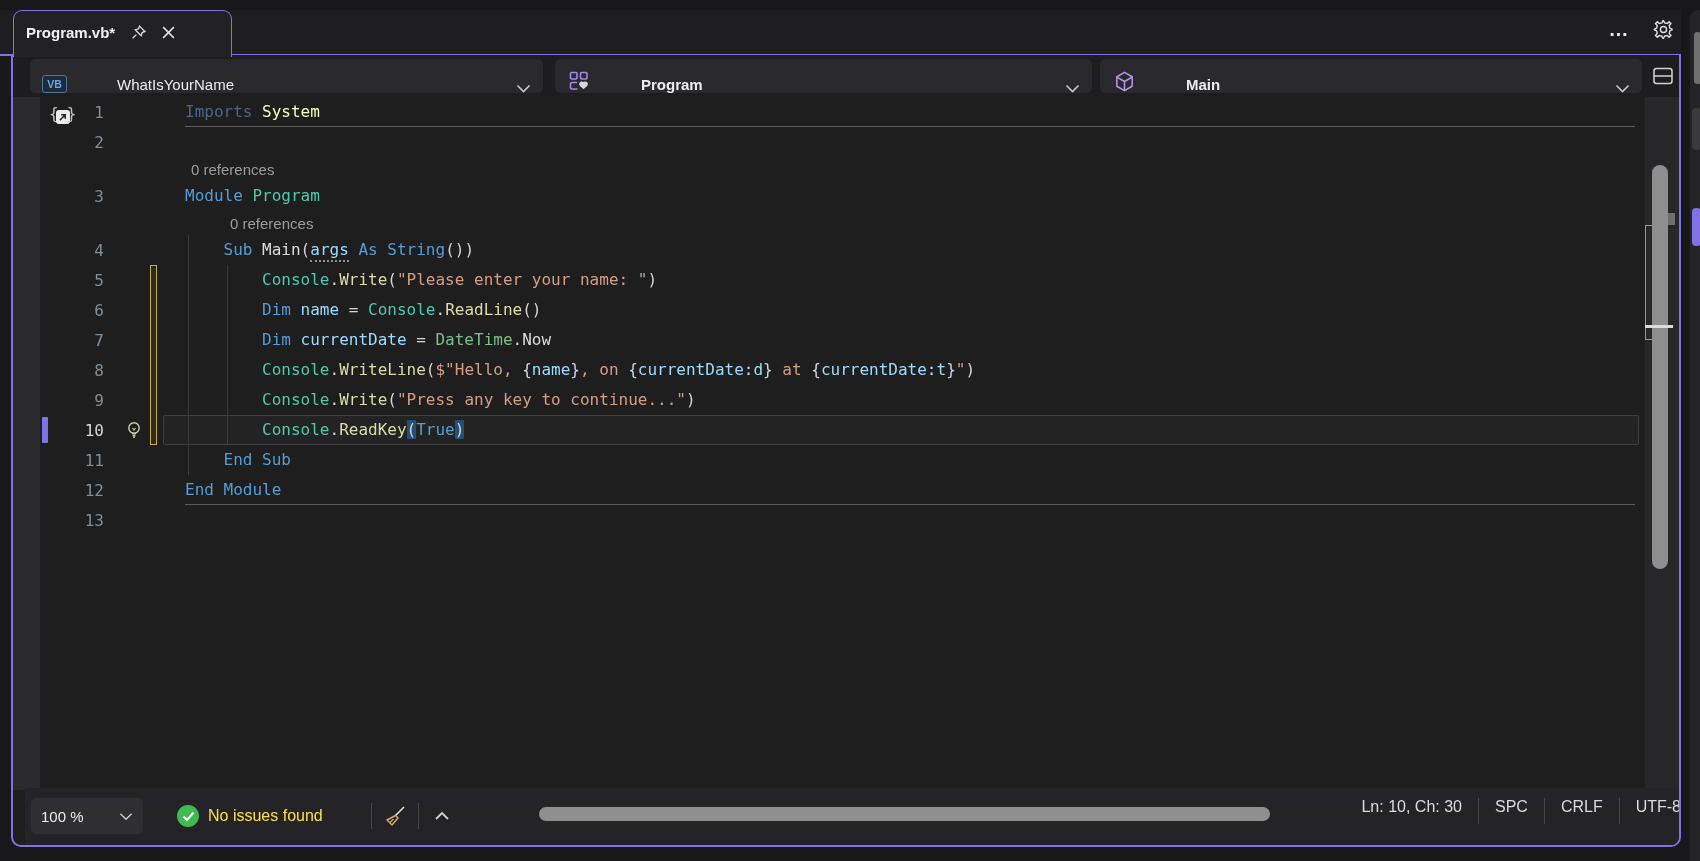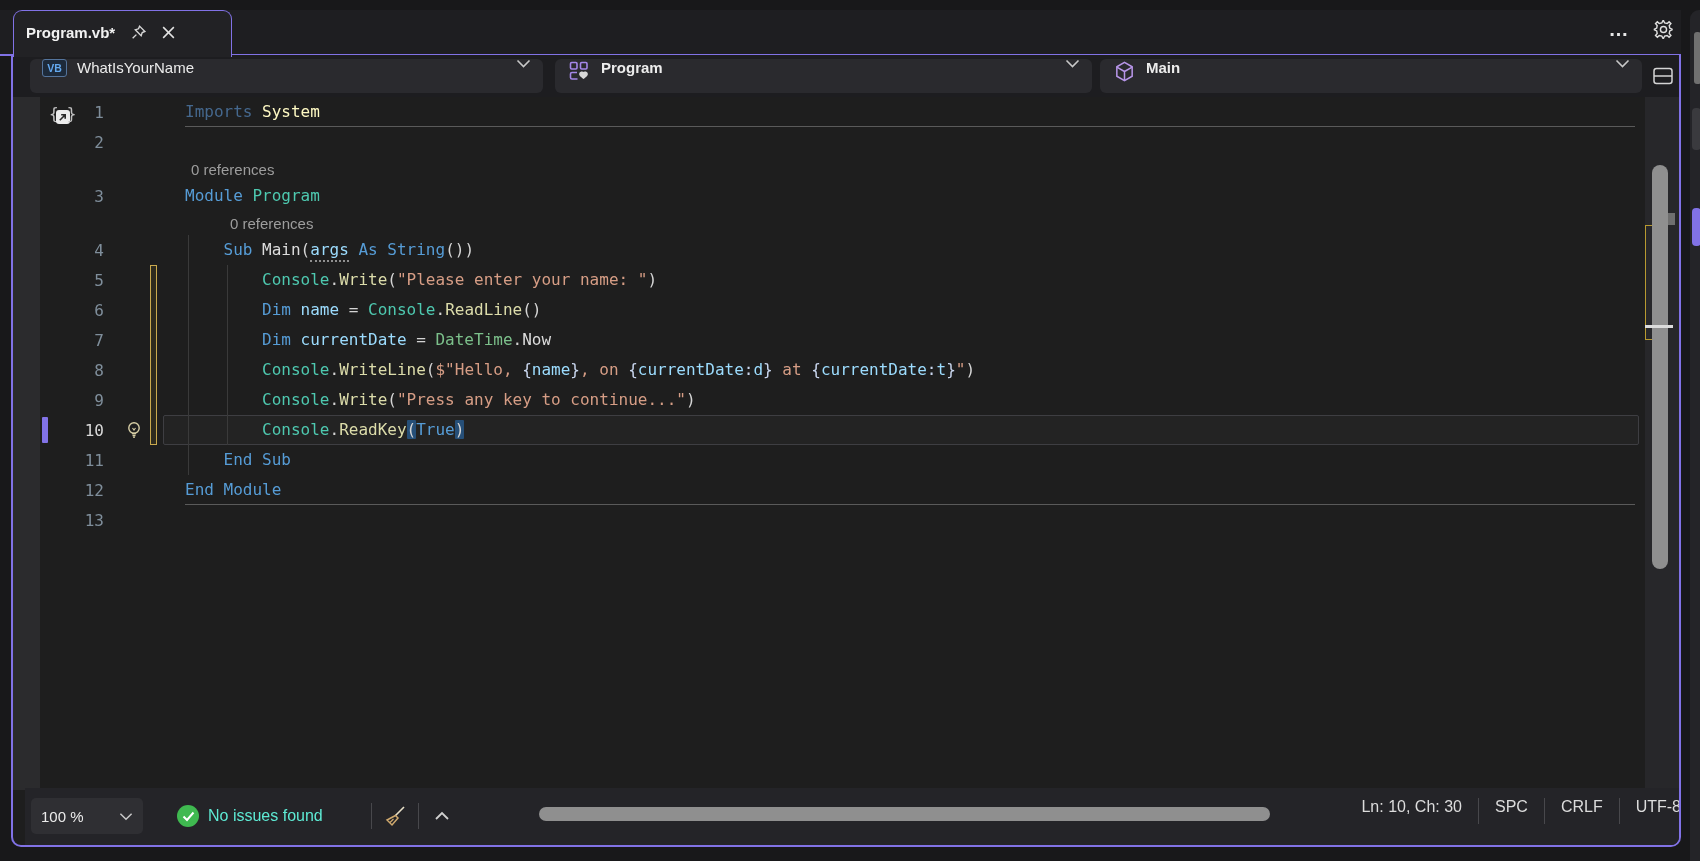--- a/index.html
+++ b/index.html
@@ -21,23 +21,23 @@
   .chromebtn { width:30px; height:30px; display:flex; align-items:center; justify-content:center; color:#e0e0e0; cursor:pointer; }
   .ellipsis { font-size:20px; font-weight:bold; letter-spacing:1px; color:#e8e8e8; line-height:10px; }
 
   
   #frame { position:absolute; left:11px; top:55px; width:1670px; height:792px;
            border:2px solid var(--accent); border-top:none; border-radius:0 0 10px 10px;
            background:#1e1e1e; z-index:2; overflow:hidden; }
 
   
   #navbar { position:absolute; left:0; top:0; width:100%; height:42px; background:#1d1d20; display:flex; align-items:center; }
-  .navdrop { height:34px; background:#2a2a2e; border-radius:6px; display:flex; align-items:flex-start;
+  .navdrop { height:34px; background:#2a2a2e; border-radius:6px; display:flex; align-items:flex-end;
              padding:0 12px; cursor:pointer; }
-  .navdrop .lbl { font-size:15px; color:#ececec; }
+  .navdrop .lbl { font-size:15px; color:#ececec;margin-left:40px; }
   .navdrop .lbl.bold { font-weight:bold; }
   .navdrop .chev { margin-left:auto; color:#c8c8c8; }
   #nav-file   { position:absolute; left:17px;  top:4px; width:513px; }
   #nav-type   { position:absolute; left:542px; top:4px; width:537px; }
   #nav-member { position:absolute; left:1087px;top:4px; width:542px; }
   #nav-split  { position:absolute; left:1636px; top:8px; width:28px; height:26px; display:flex;
                 align-items:center; justify-content:center; color:#d4d4d4; cursor:pointer; }
   .vbbadge { width:25px; height:18px; border:1px solid #54749c; border-radius:3px; background:#1d2a3a;
              color:#63a8ee; font-size:10.5px; font-weight:bold; display:flex; align-items:center;
              justify-content:center; margin-right:10px; }
@@ -85,21 +85,21 @@
   #vmark-caret { position:absolute; left:0; top:228px; width:28px; height:3px; background:#dcdcdc; }
   #vmark-gray { position:absolute; left:19px; top:116px; width:11px; height:12px; background:#6f6f6f; }
 
   
   #statusbar { position:absolute; left:0; bottom:0; width:100%; height:57px; background:#242428;margin-left:12px; }
   #zoomctl { position:absolute; left:6px; top:10px; width:112px; height:36px; background:#2f2f33;
              border-radius:5px; display:flex; align-items:center; padding:0 10px; cursor:pointer; }
   #zoomctl .z { font-size:15px; color:#ececec; }
   #zoomctl .chev { margin-left:auto; color:#c8c8c8; }
   #issues { position:absolute; left:152px; top:10px; height:36px; display:flex; align-items:center; gap:9px; cursor:pointer; }
-  #issues .txt { font-size:16px; color:#5eead4; }
+  #issues .txt { font-size:16px; color:#fde047; }
   .greendot { width:22px; height:22px; border-radius:50%; background:var(--green); display:flex; align-items:center; justify-content:center; }
   .vsep { width:1px; height:26px; background:#48484c; }
   #cleanup-group { position:absolute; left:346px; top:15px; display:flex; align-items:center; gap:10px; }
   .sbtn { width:26px; height:26px; display:flex; align-items:center; justify-content:center; cursor:pointer; color:#d0d0d0; }
   #hscroll { position:absolute; left:514px; top:19px; width:731px; height:14px; border-radius:7px; background:#8f8f8f; }
   #sright { position:absolute; right:10px; top:10px; height:36px; display:flex; align-items:flex-start; gap:16px; }
   #sright .stat { font-size:16px; color:#dcdcdc; white-space:nowrap; }
 
   
   #rstrip { position:absolute; left:1683px; top:0; width:17px; height:861px; background:#18181a; }

